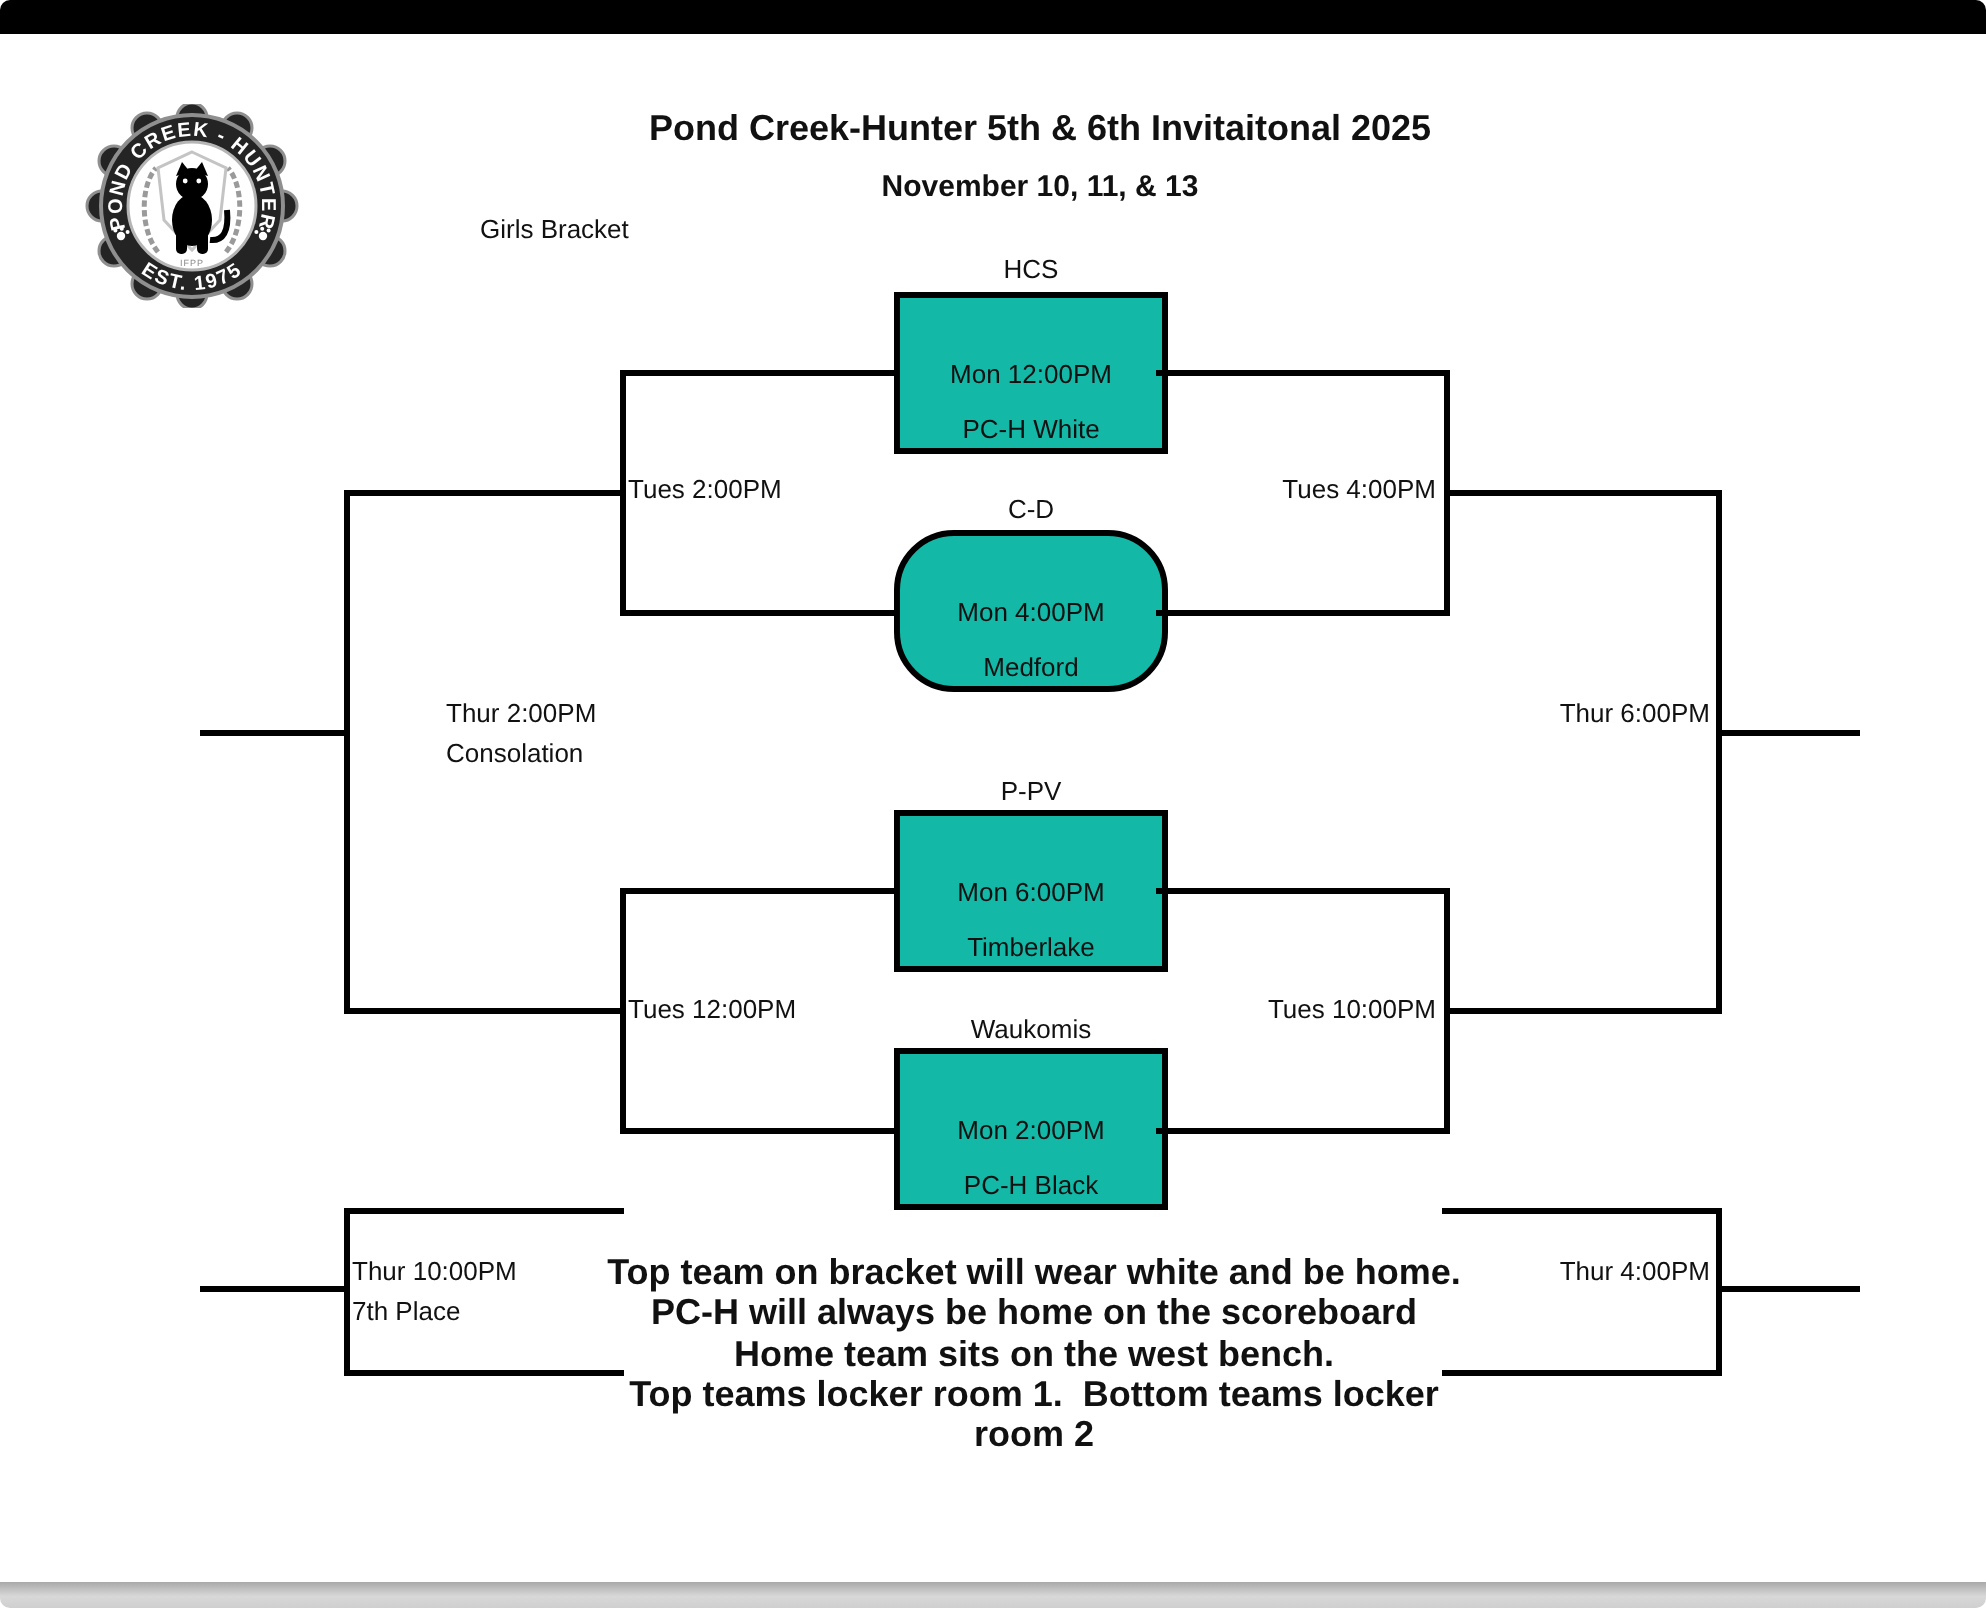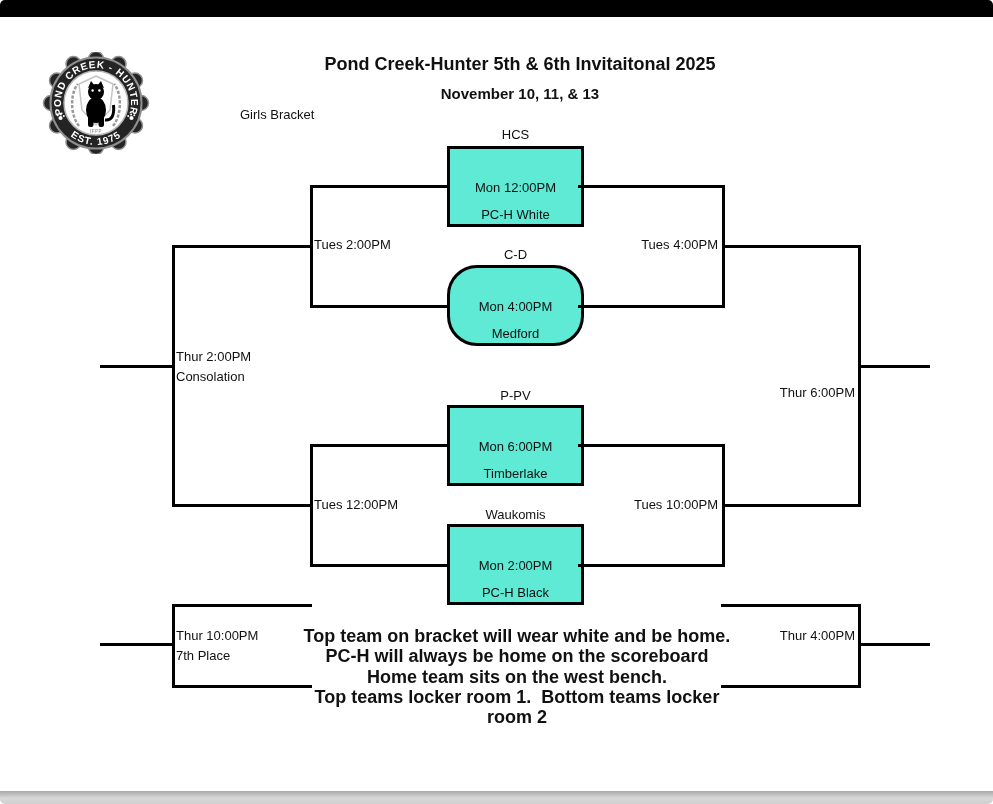--- a/index.html
+++ b/index.html
@@ -8,21 +8,21 @@
     font-family:"Liberation Sans","DejaVu Sans",sans-serif;color:#111;
   }
   .topbar{position:absolute;left:0;top:0;width:993px;height:17px;background:#000;border-radius:5px 5px 0 0;}
   .bottombar{position:absolute;left:0;top:791px;width:993px;height:13px;
     background:linear-gradient(180deg,#a9a9a9 0%,#d8d8d8 55%,#cfcfcf 100%);border-radius:0 0 5px 5px;}
   .title{position:absolute;left:100px;width:840px;top:54px;text-align:center;font-size:18px;font-weight:bold;}
   .subtitle{position:absolute;left:100px;width:840px;top:85px;text-align:center;font-size:15px;font-weight:bold;}
   .gbracket{position:absolute;left:240px;top:107px;font-size:13px;}
   .hl{position:absolute;height:3px;background:#000;}
   .vl{position:absolute;width:3px;background:#000;}
-  .box{position:absolute;left:447px;width:131px;height:75px;border:3px solid #000;background:#5eead4;}
+  .box{position:absolute;left:447px;width:131px;height:75px;border:3px solid #000;background:#14b8a6;}
   .box .time{position:absolute;top:50%;left:0;right:0;transform:translateY(-50%);text-align:center;font-size:13px;}
   .box .bteam{position:absolute;bottom:2px;left:0;right:0;text-align:center;font-size:13px;}
   .tlabel{position:absolute;left:447px;width:137px;text-align:center;font-size:13px;}
   .lbl{position:absolute;font-size:13px;white-space:nowrap;}
   .lbl2{position:absolute;font-size:13px;line-height:20px;white-space:nowrap;}
   .r{text-align:right;}
   .notes{position:absolute;left:297px;width:440px;top:626px;text-align:center;font-weight:bold;font-size:18px;line-height:20.3px;}
   .notes div{white-space:pre-wrap;}
   .logo{position:absolute;left:40px;top:52px;}
 </style>
@@ -153,25 +153,25 @@
   <div class="vl" style="left:858px;top:604px;height:84px;"></div>
   <div class="hl" style="left:721px;top:604px;width:140px;"></div>
   <div class="hl" style="left:721px;top:685px;width:140px;"></div>
   <div class="hl" style="left:858px;top:643px;width:72px;"></div>
 
   <div class="lbl" style="left:314px;top:237px;">Tues 2:00PM</div>
   <div class="lbl" style="left:314px;top:497px;">Tues 12:00PM</div>
   <div class="lbl r" style="left:560px;top:237px;width:158px;">Tues 4:00PM</div>
   <div class="lbl r" style="left:560px;top:497px;width:158px;">Tues 10:00PM</div>
 
-  <div class="lbl2" style="left:176px;top:347px;">
+  <div class="lbl2" style="left:176px;top:347px;padding-left:47px;">
     <div>Thur 2:00PM</div>
     <div>Consolation</div>
   </div>
-  <div class="lbl2 r" style="left:653px;top:347px;width:202px;margin-top:36px;">
+  <div class="lbl2 r" style="left:653px;top:347px;width:202px;">
     <div>Thur 6:00PM</div>
   </div>
   <div class="lbl2" style="left:176px;top:626px;">
     <div>Thur 10:00PM</div>
     <div>7th Place</div>
   </div>
   <div class="lbl2 r" style="left:653px;top:626px;width:202px;">
     <div>Thur 4:00PM</div>
   </div>
 

